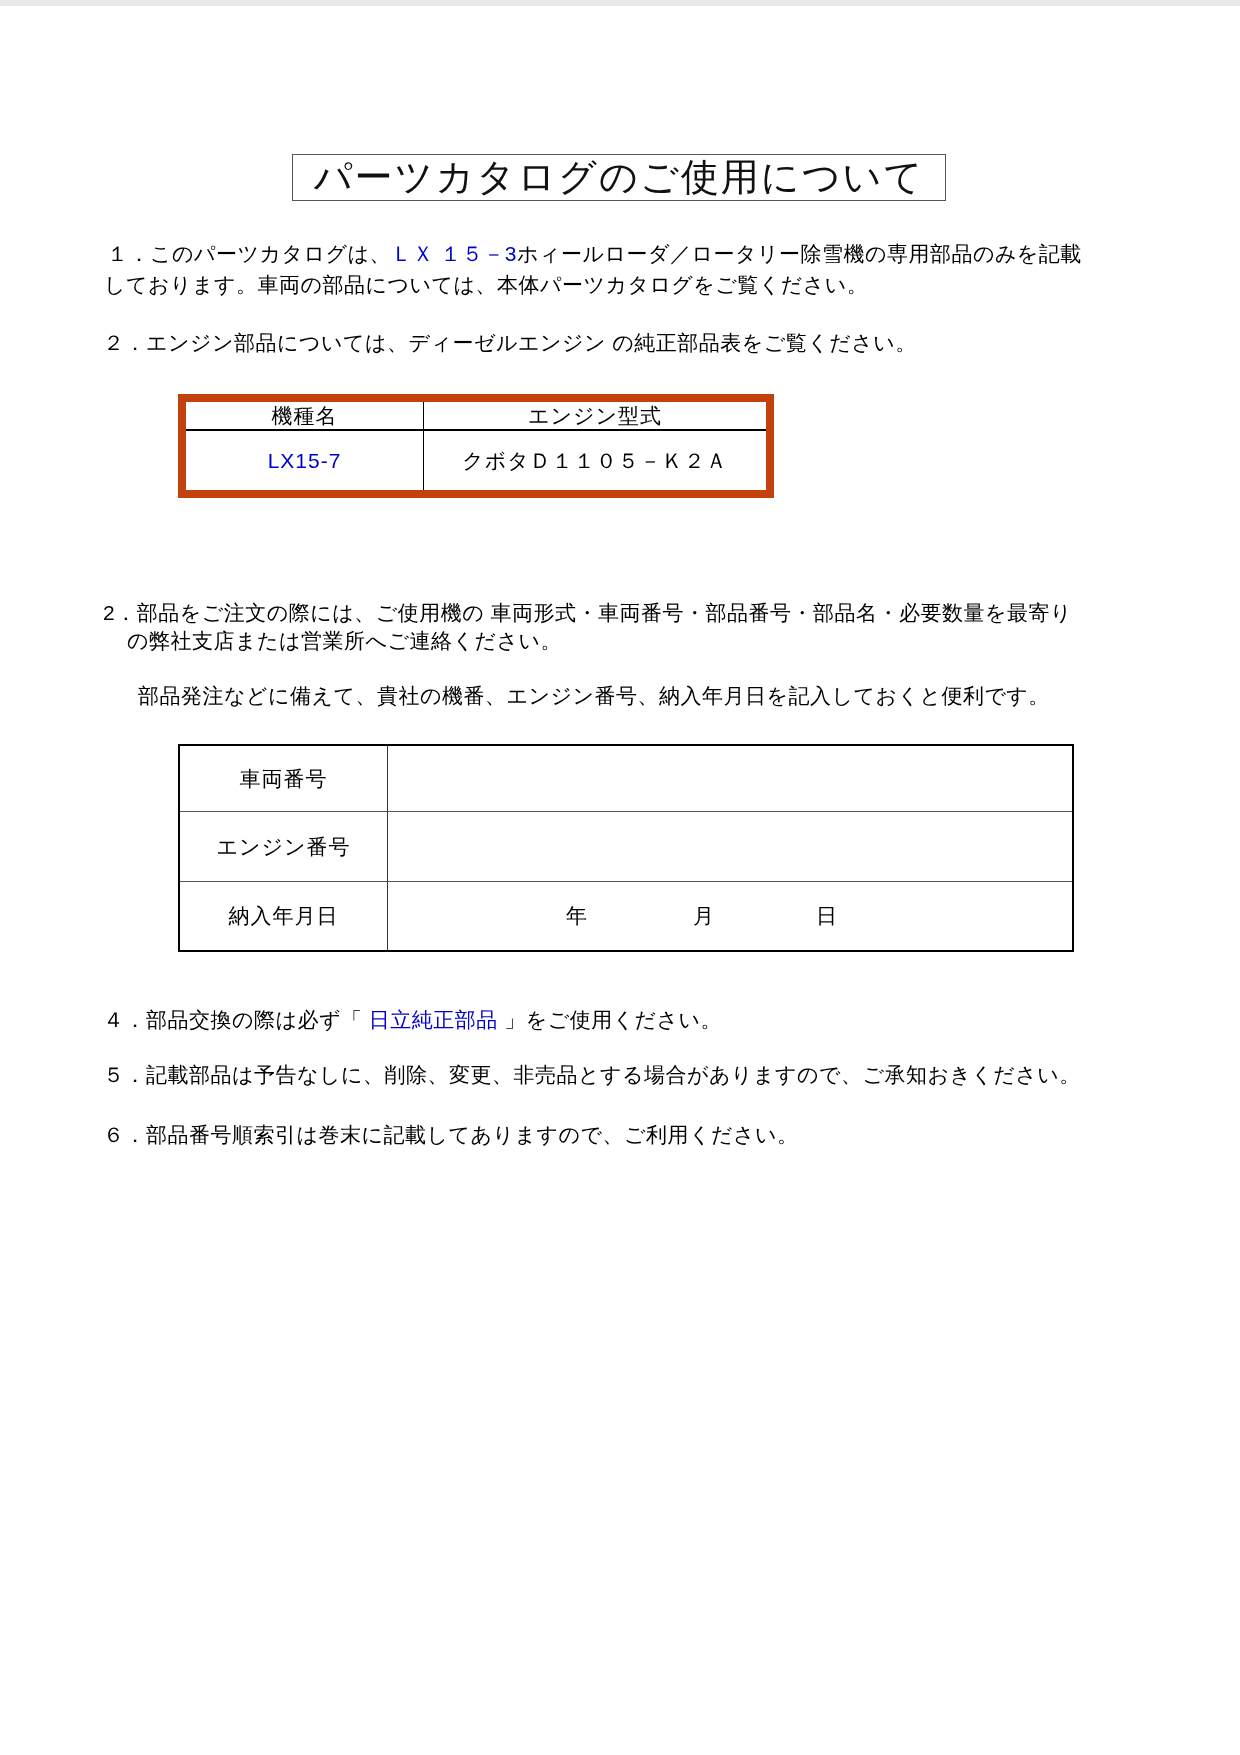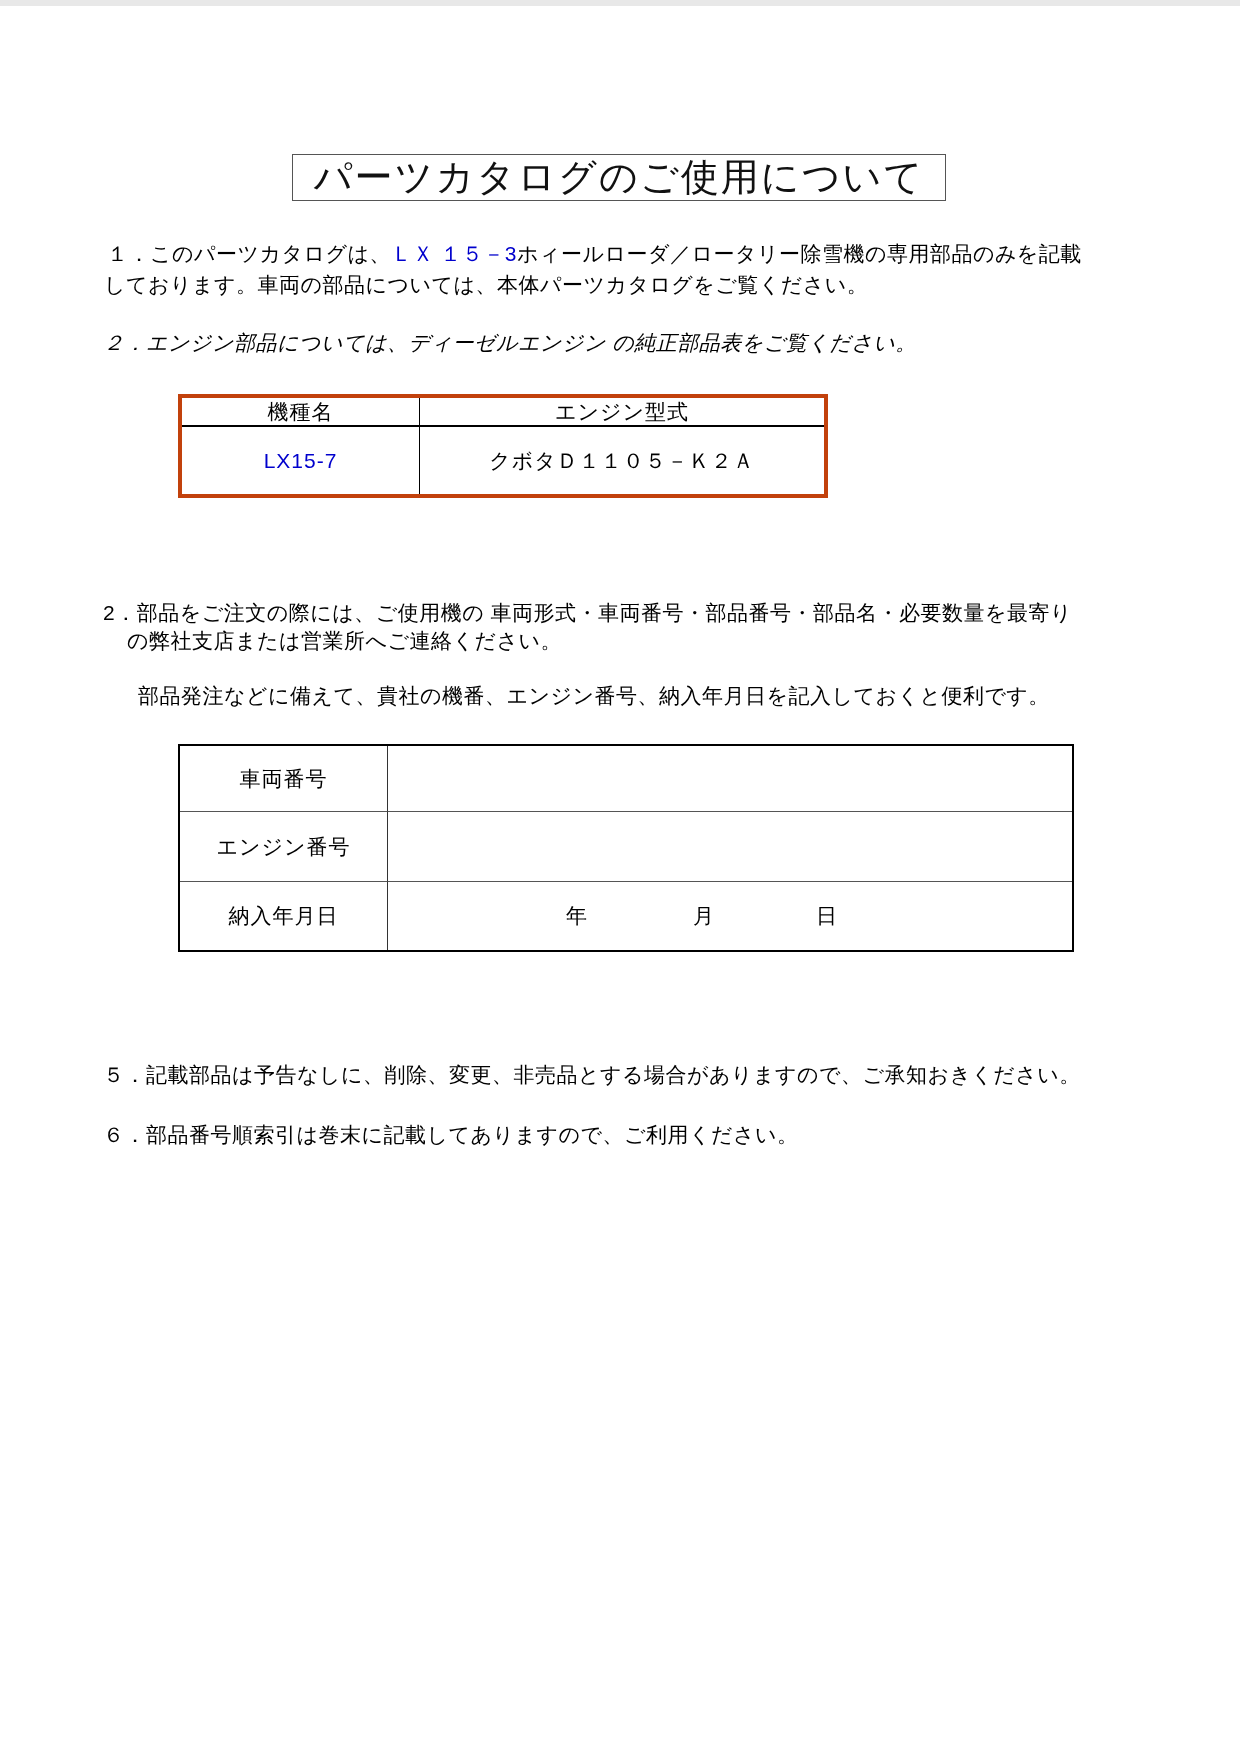--- a/index.html
+++ b/index.html
@@ -33,22 +33,22 @@
     line-height: 25px;
     letter-spacing: 0.5px;
     white-space: nowrap;
   }
   .blue { color: var(--accent, #0000CD); }
 
   
   .table1 {
     position: absolute;
     left: 178px; top: 388px;
-    width: 650px; height: 104px;
-    border: 4px solid #c2410c;
+    width: 596px; height: 104px;
+    border: 8px solid #c2410c;
     display: grid;
     grid-template-columns: 238px 1fr;
     grid-template-rows: 29px 1fr;
   }
   .table1 .cell {
     display: flex; align-items: center; justify-content: center;
     font-size: 21px; letter-spacing: 1px; white-space: nowrap;
   }
   .table1 .col1 { border-right: 1px solid #000000; }
   .table1 .hrow { border-bottom: 2px solid #000000; }
@@ -82,21 +82,21 @@
 
   <div class="title-box">
     <span class="title-text">パーツカタログのご使用について</span>
   </div>
 
   <div class="line" style="left:107px; top:235px;">
     <span>１．このパーツカタログは、</span><span class="blue">ＬＸ １５－3</span><span>ホィールローダ／ロータリー除雪機の専用部品のみを記載</span>
   </div>
   <div class="line" style="left:104px; top:266px;">しております。車両の部品については、本体パーツカタログをご覧ください。</div>
 
-  <div class="line" style="left:103px; top:324px;font-style:italic;">２．エンジン部品については、ディーゼルエンジン の純正部品表をご覧ください。</div>
+  <div class="line" style="left:103px; top:324px;">２．エンジン部品については、ディーゼルエンジン の純正部品表をご覧ください。</div>
 
   <div class="table1">
     <div class="cell col1 hrow">機種名</div>
     <div class="cell hrow">エンジン型式</div>
     <div class="cell col1 blue">LX15-7</div>
     <div class="cell">クボタＤ１１０５－Ｋ２Ａ</div>
   </div>
 
   <div class="line" style="left:103px; top:594px;">2．部品をご注文の際には、ご使用機の 車両形式・車両番号・部品番号・部品名・必要数量を最寄り</div>
   <div class="line" style="left:127px; top:622px;">の弊社支店または営業所へご連絡ください。</div>
@@ -109,18 +109,21 @@
     <div class="cell labelcell rowline">エンジン番号</div>
     <div class="cell valuecell rowline"></div>
     <div class="cell labelcell">納入年月日</div>
     <div class="cell valuecell">
       <span class="datechar dc-year">年</span>
       <span class="datechar dc-month">月</span>
       <span class="datechar dc-day">日</span>
     </div>
   </div>
 
+  <div class="line" style="left:103px; top:1001px;">
+    <span>４．部品交換の際は必ず「 </span><span class="blue">日立純正部品</span><span> 」をご使用ください。</span>
+  </div>
 
   <div class="line" style="left:103px; top:1056px;">５．記載部品は予告なしに、削除、変更、非売品とする場合がありますので、ご承知おきください。</div>
 
   <div class="line" style="left:103px; top:1116px;">６．部品番号順索引は巻末に記載してありますので、ご利用ください。</div>
 
 </div>
 
 </body></html>

